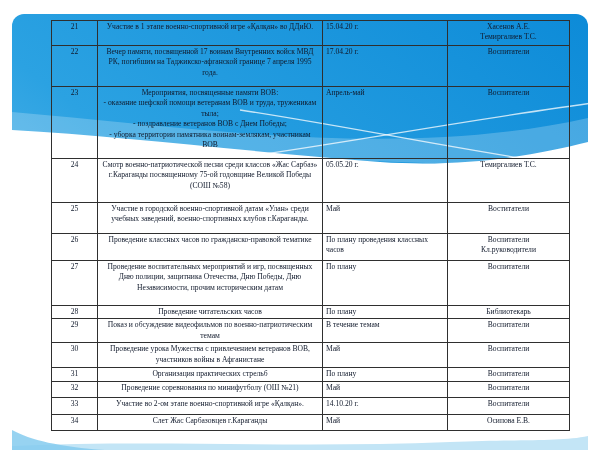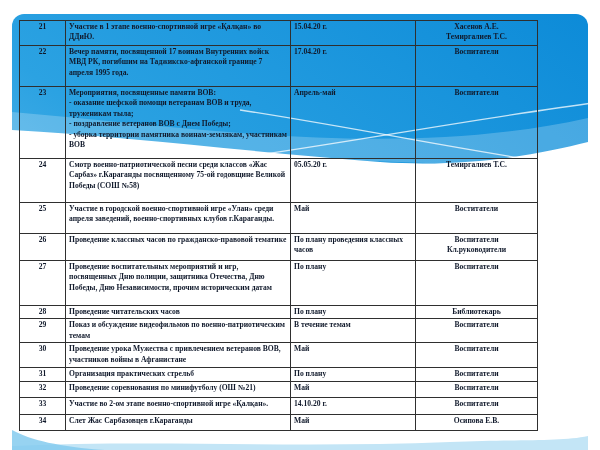--- a/index.html
+++ b/index.html
@@ -3,37 +3,36 @@
 <meta charset="utf-8">
 <style>
   html,body{margin:0;padding:0;}
   body{
     width:600px;height:450px;background:#ffffff;
     font-family:"Liberation Serif","DejaVu Serif",serif;
   }
   .slide{position:relative;width:600px;height:450px;overflow:hidden;background:#ffffff;}
   .bg-svg{position:absolute;left:0;top:0;width:600px;height:450px;}
   table.plan{
-    position:absolute;left:19px;top:20px;width:490px;
+    position:absolute;left:51px;top:20px;width:490px;
     border-collapse:collapse;table-layout:fixed;
     background:transparent;
-    font-weight:bold;
   }
   table.plan td{
     border:1px solid #2f2f2f;
     vertical-align:top;
     padding:1px 3px;
     font-size:7.6px;
     line-height:10.4px;
     color:#10192b;
     white-space:pre-line;
     overflow:hidden;
   }
   td.c-num{width:39px;text-align:center;}
-  td.c-act{width:218px;text-align:left;}
+  td.c-act{width:218px;text-align:center;}
   td.c-date{width:118px;text-align:left;}
   td.c-resp{width:115px;text-align:center;margin-top:31px;}
 </style>
 </head>
 <body>
 
 <div class="slide">
 
   <svg class="bg-svg" viewBox="0 0 600 450" xmlns="http://www.w3.org/2000/svg">
     <defs>
@@ -82,21 +81,21 @@
           <td class="c-resp">Воспитатели</td>
         </tr>
         <tr style="height: 44px;">
           <td class="c-num">24</td>
           <td class="c-act">Смотр военно-патриотической песни среди классов «Жас Сарбаз» г.Караганды посвященному 75-ой годовщине Великой Победы (СОШ №58)</td>
           <td class="c-date">05.05.20 г.</td>
           <td class="c-resp">Темиргалиев Т.С.</td>
         </tr>
         <tr style="height: 31px;">
           <td class="c-num">25</td>
-          <td class="c-act">Участие в городской военно-спортивной игре «Улан» среди апреля заведений, военно-спортивных клубов г.Караганды.</td>
+          <td class="c-act">Участие в городской военно-спортивной датам «Улан» среди учебных заведений, военно-спортивных клубов г.Караганды.</td>
           <td class="c-date">Май</td>
           <td class="c-resp">Воститатели</td>
         </tr>
         <tr style="height: 27px;">
           <td class="c-num">26</td>
           <td class="c-act">Проведение классных часов по гражданско-правовой тематике</td>
           <td class="c-date">По плану проведения классных часов</td>
           <td class="c-resp">Воспитатели
 Кл.руководители</td>
         </tr>

